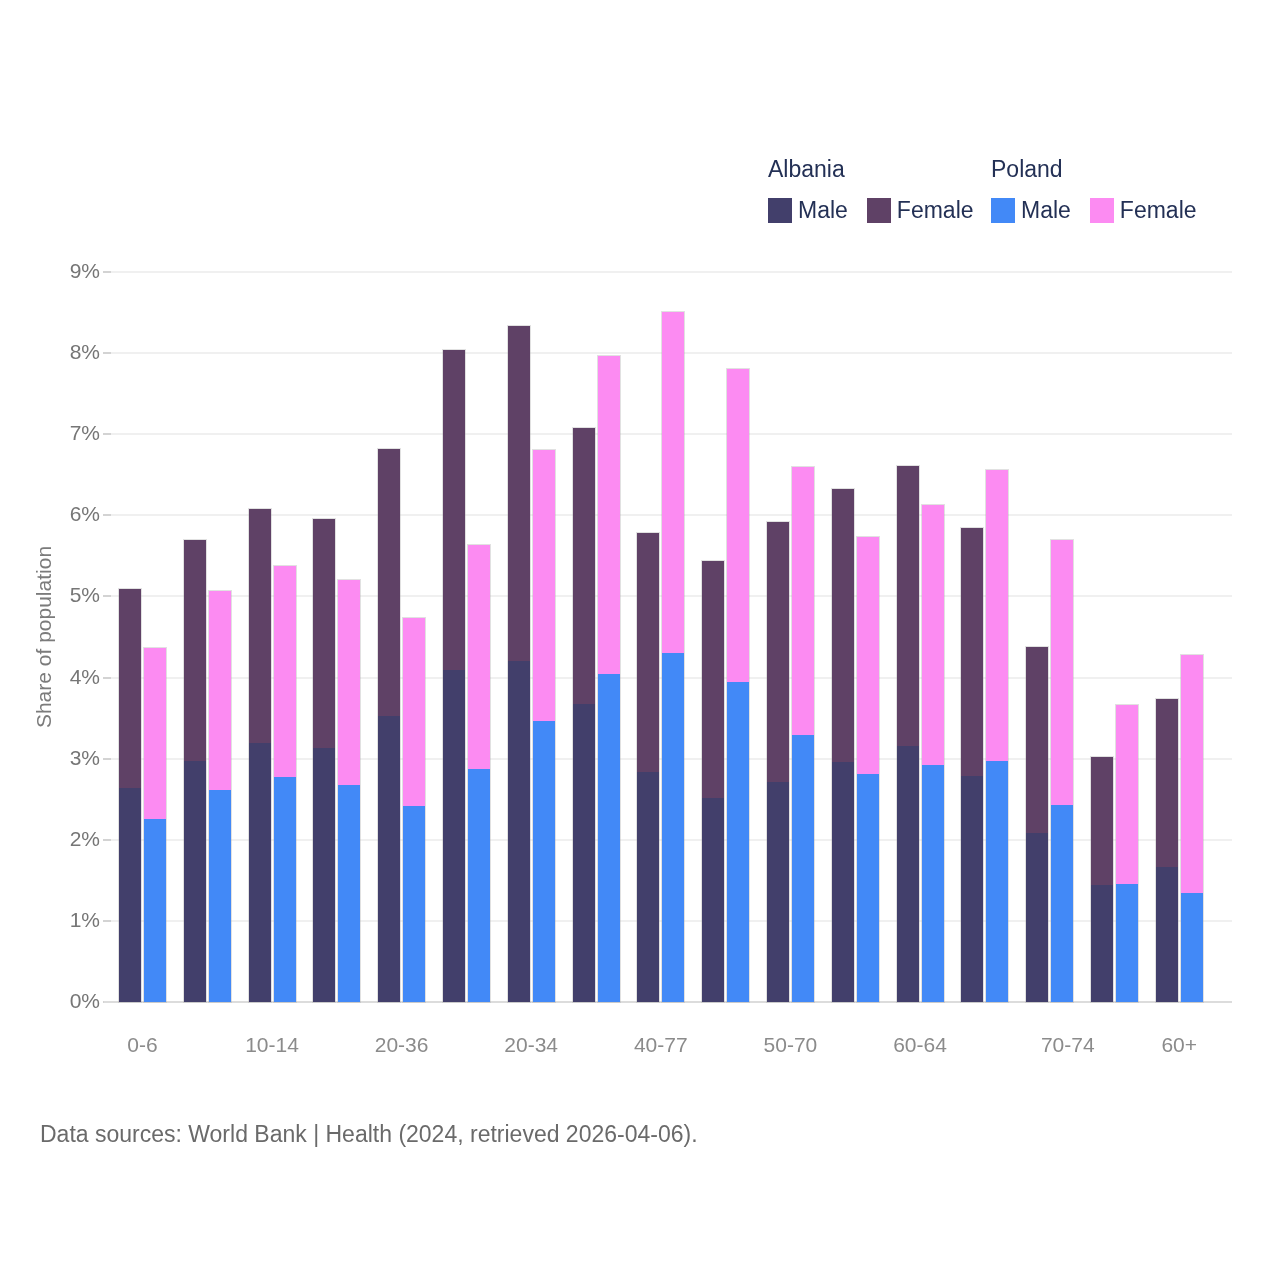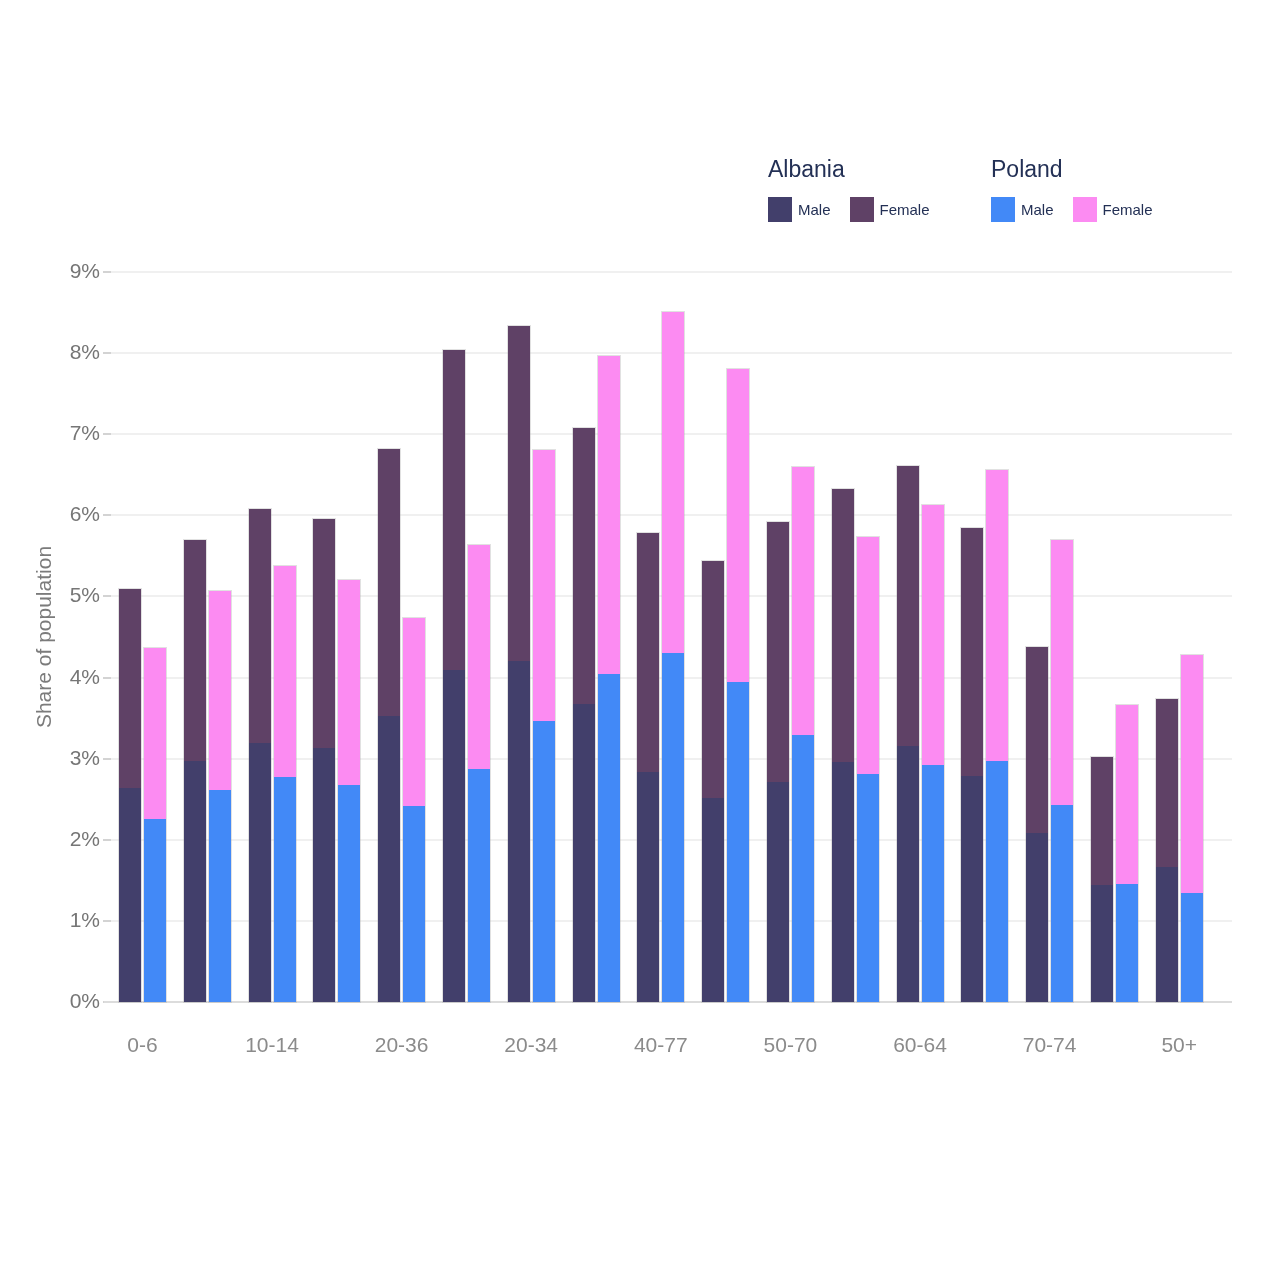--- a/index.html
+++ b/index.html
@@ -31,21 +31,21 @@
     margin-bottom: 14px;
   }
   .legend-items { display: flex; gap: 19px; }
   .legend-item { display: flex; align-items: center; }
   .legend-swatch {
     width: 24px; height: 25px;
     display: inline-block;
     margin-right: 6px;
     flex: none;
   }
-  .legend-label { font-size: 15px; color: #233055; }
+  .legend-label { font-size: 23px; color: #233055; }
   
   .plot-area { position: absolute; left: 0; top: 0; width: 1280px; height: 1280px; }
   .gridline {
     position: absolute;
     left: 110px; width: 1122px; height: 2px;
     background: #f0f0f0;
   }
   .axis-line {
     position: absolute;
     left: 104px; width: 1128px; height: 2px;
@@ -303,20 +303,21 @@
         <div class="seg" style="height: 237.656px; background: rgb(252, 139, 242);"></div>
         <div class="seg" style="height: 109.5px; background: rgb(66, 137, 247);"></div>
       </div>
       <div class="x-tick-label" style="left: 97.4px;">0-6</div>
       <div class="x-tick-label" style="left: 227px;">10-14</div>
       <div class="x-tick-label" style="left: 356.6px;">20-36</div>
       <div class="x-tick-label" style="left: 486.2px;">20-34</div>
       <div class="x-tick-label" style="left: 615.8px;">40-77</div>
       <div class="x-tick-label" style="left: 745.4px;">50-70</div>
       <div class="x-tick-label" style="left: 875px;">60-64</div>
-      <div class="x-tick-label" style="left: 1004.6px;">70-74</div>
-      <div class="x-tick-label" style="left: 1134.2px;">50+</div>
+      <div class="x-tick-label" style="left: 1004.6px; text-align: right;">70-74</div>
+      <div class="x-tick-label" style="left: 1134.2px;">60+</div>
     </div>
 
   <div class="footer">
+    <div>Data sources: World Bank | Health (2024, retrieved 2026-04-06).</div>
   </div>
 
 </div>
 
 </body></html>

